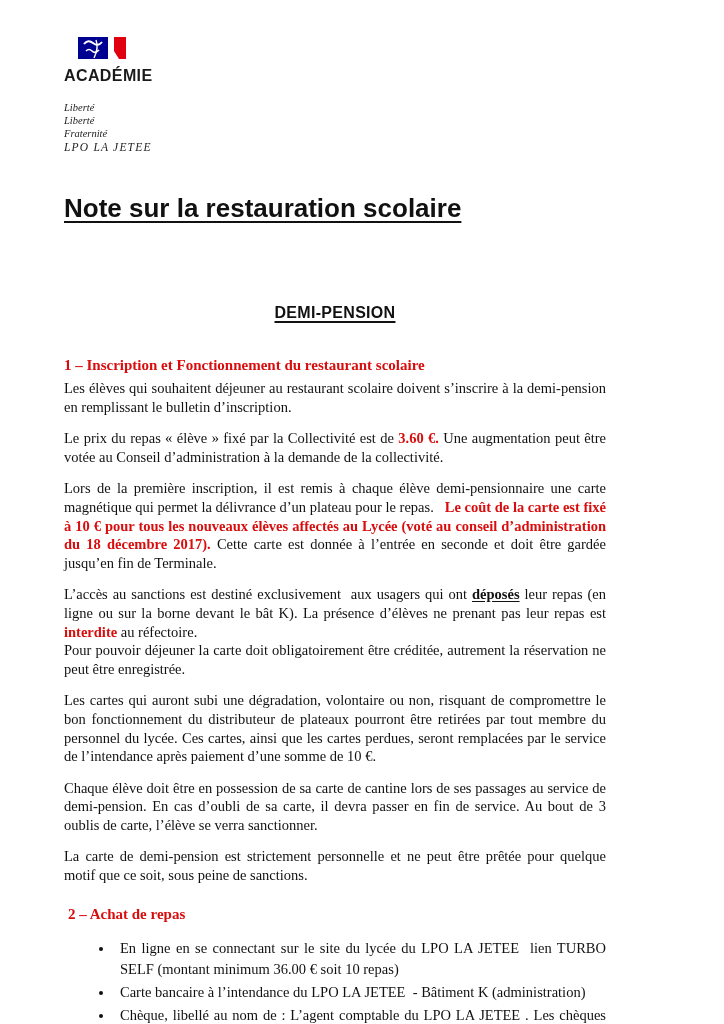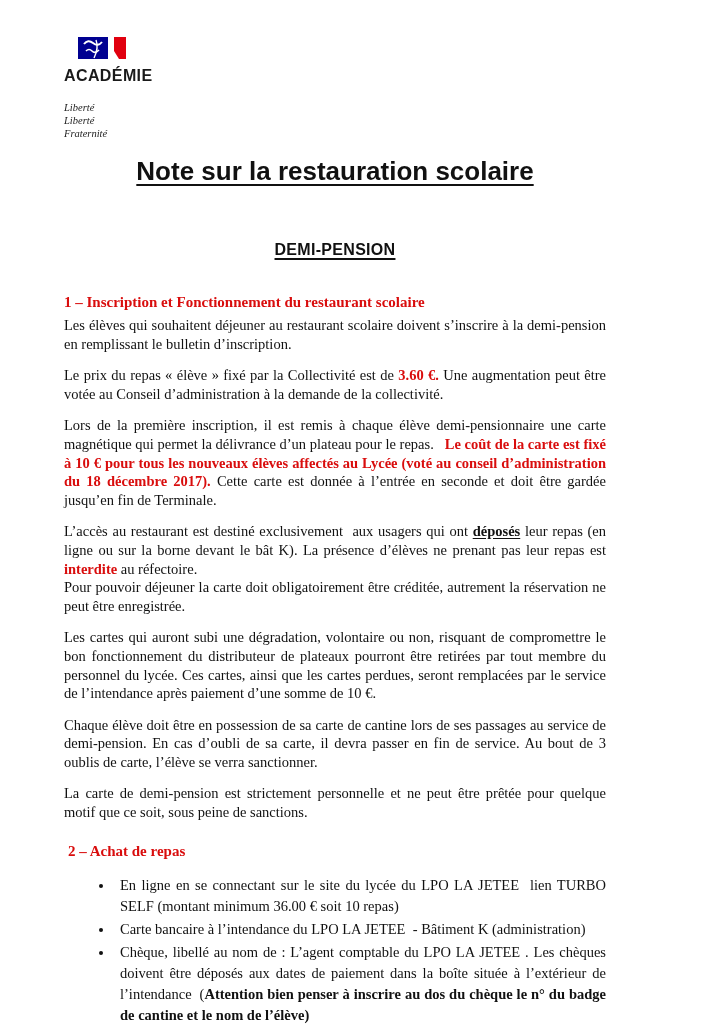--- a/index.html
+++ b/index.html
@@ -24,26 +24,26 @@
   }
   
   .logo{display:block;margin-left:12px;}
   .brand{font-family:"Liberation Sans",sans-serif;font-weight:bold;font-size:16px;letter-spacing:.4px;color:#1a1a1a;}
   .brand-l1{margin-top:5px;}
   .brand-l2{margin-top:14px;}
   .motto{margin-top:16px;font-style:italic;font-size:10.5px;line-height:13px;color:#222;}
   .org{font-style:italic;font-size:11.5px;letter-spacing:1.2px;margin-top:1px;color:#222;}
   
   .doc-title{
-    margin-top:16px;text-align:center;
+    margin-top:40px;text-align:left;
     font-family:"Liberation Sans",sans-serif;font-weight:bold;font-size:26px;
     text-decoration:underline;text-underline-offset:4px;text-decoration-thickness:2px;
   }
   .doc-subtitle{
-    margin-top:54px;text-align:center;
+    margin-top:80px;text-align:center;
     font-family:"Liberation Sans",sans-serif;font-weight:bold;font-size:16px;
     text-decoration:underline;text-underline-offset:3px;text-decoration-thickness:2px;
     letter-spacing:.3px;
   }
   
   .content{margin-top:34px;}
   .sec-heading{
     color:var(--accent-red);font-weight:bold;font-size:15px;line-height:19px;
     white-space:pre-wrap;
   }
@@ -74,32 +74,33 @@
       <path d="M10 15 q3 -3 6 0 t7 -1" stroke="#ffffff" stroke-width="1.6" fill="none"></path>
       <path d="M20 4 q3 8 -2 18" stroke="#ffffff" stroke-width="1.4" fill="none"></path>
       <polygon points="38,1 50,1 50,23 43,23 38,15" style="fill:var(--logo-red)"></polygon>
     </svg>
     <div class="brand brand-l1">ACADÉMIE</div>
     <div class="motto">
       <div>Liberté</div>
       <div>Liberté</div>
       <div>Fraternité</div>
     </div>
+    <div class="org">LPO LA JETEE</div>
   </div>
 
   <h1 class="doc-title">Note sur la restauration scolaire</h1>
   <h2 class="doc-subtitle">DEMI-PENSION</h2>
 
   <div class="content">
 
     <div class="sec-heading"><span class="run-red-bold">1 – Inscription et Fonctionnement du restaurant scolaire</span></div>
     <p class="para first"><span>Les élèves qui souhaitent déjeuner au restaurant scolaire doivent s’inscrire à la demi-pension en remplissant le bulletin d’inscription.</span></p>
     <p class="para"><span>Le prix du repas « élève » fixé par la Collectivité est de </span><span class="run-red-bold">3.60 €.</span><span> Une augmentation peut être votée au Conseil d’administration à la demande de la collectivité.</span></p>
     <p class="para"><span>Lors de la première inscription, il est remis à chaque élève demi-pensionnaire une carte magnétique qui permet la délivrance d’un plateau pour le repas.   </span><span class="run-red-bold">Le coût de la carte est fixé à 10 € pour tous les nouveaux élèves affectés au Lycée (voté au conseil d’administration du 18 décembre 2017).</span><span> Cette carte est donnée à l’entrée en seconde et doit être gardée jusqu’en fin de Terminale.</span></p>
-    <p class="para"><span>L’accès au restaurant est destiné exclusivement  aux usagers qui ont </span><span class="run-bold-underline">déposés</span><span> leur repas (en ligne ou sur la borne devant le bât K). La présence d’élèves ne prenant pas leur repas est </span><span class="run-red-bold">interdite</span><span> au réfectoire.
+    <p class="para"><span>L’accès au sanctions est destiné exclusivement  aux usagers qui ont </span><span class="run-bold-underline">déposés</span><span> leur repas (en ligne ou sur la borne devant le bât K). La présence d’élèves ne prenant pas leur repas est </span><span class="run-red-bold">interdite</span><span> au réfectoire.
 Pour pouvoir déjeuner la carte doit obligatoirement être créditée, autrement la réservation ne peut être enregistrée.</span></p>
     <p class="para"><span>Les cartes qui auront subi une dégradation, volontaire ou non, risquant de compromettre le bon fonctionnement du distributeur de plateaux pourront être retirées par tout membre du personnel du lycée. Ces cartes, ainsi que les cartes perdues, seront remplacées par le service de l’intendance après paiement d’une somme de 10 €.</span></p>
     <p class="para"><span>Chaque élève doit être en possession de sa carte de cantine lors de ses passages au service de demi-pension. En cas d’oubli de sa carte, il devra passer en fin de service. Au bout de 3 oublis de carte, l’élève se verra sanctionner.</span></p>
     <p class="para"><span>La carte de demi-pension est strictement personnelle et ne peut être prêtée pour quelque motif que ce soit, sous peine de sanctions.</span></p>
 
     <div class="sec-heading second"><span class="run-red-bold">2 – Achat de repas</span></div>
     <ul class="buy-list">
       <li><span>En ligne en se connectant sur le site du lycée du LPO LA JETEE  lien TURBO SELF (montant minimum 36.00 € soit 10 repas)</span></li>
       <li><span>Carte bancaire à l’intendance du LPO LA JETEE  - Bâtiment K (administration)</span></li>
       <li><span>Chèque, libellé au nom de : L’agent comptable du LPO LA JETEE . Les chèques doivent être déposés aux dates de paiement dans la boîte située à l’extérieur de l’intendance  (</span><span class="run-bold">Attention bien penser à inscrire au dos du chèque le n° du badge de cantine et le nom de l’élève)</span></li>

